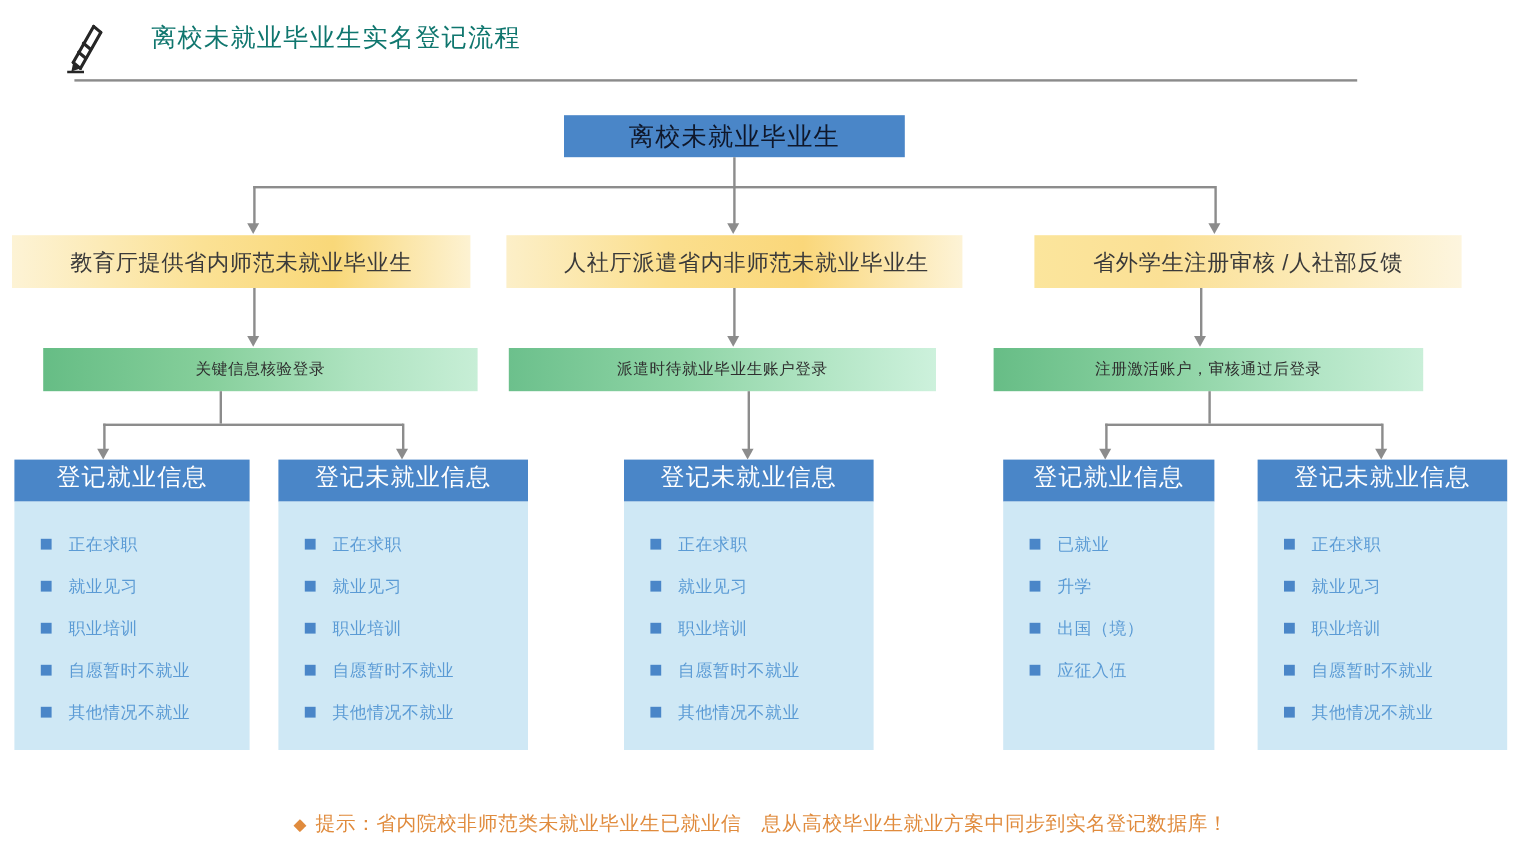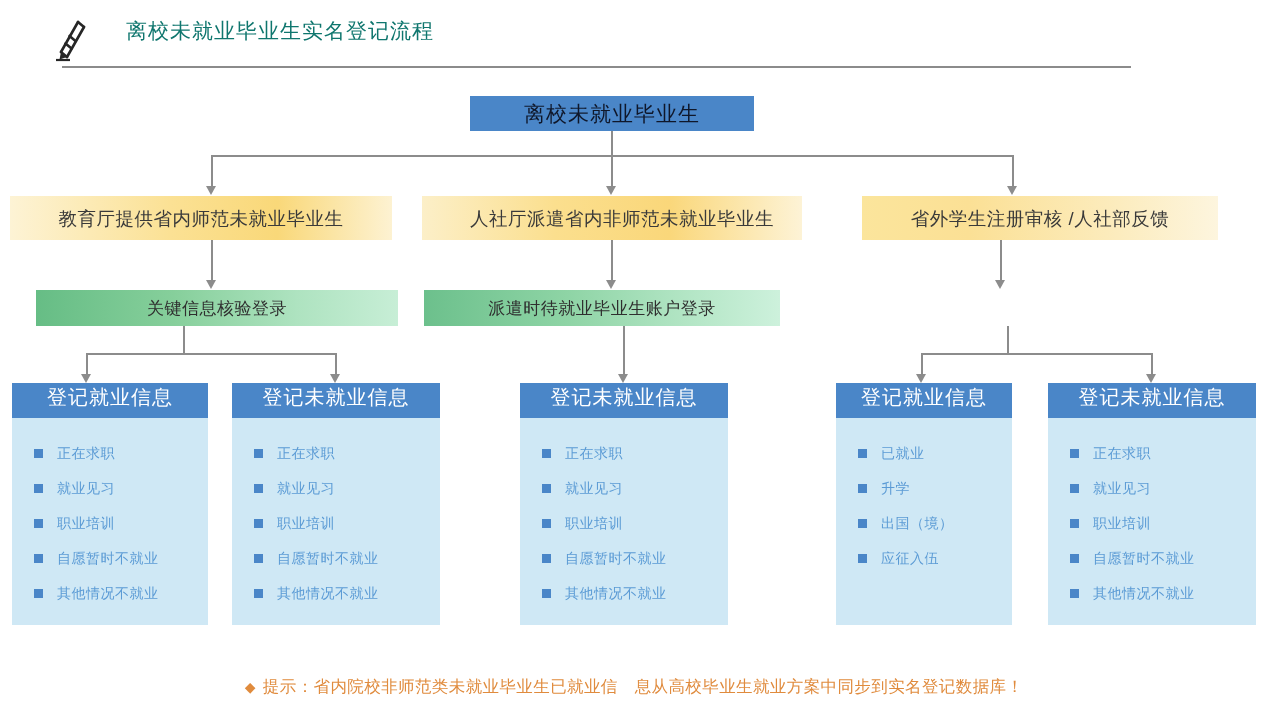--- a/index.html
+++ b/index.html
@@ -63,21 +63,21 @@
     color: #3a3a3a;
     font-size: 18.5px;
     letter-spacing: 0.5px;
   }
   .y1 { background: linear-gradient(90deg,#fdf3d5 0%,#fbe194 42%,#f9d879 70%,#fdf2d2 100%); }
   .y2 { background: linear-gradient(90deg,#fcefc8 0%,#fbdf8e 35%,#fad77a 65%,#fdf3d6 100%); }
   .y3 { background: linear-gradient(90deg,#fbe59c 0%,#fbe095 30%,#fcecbe 72%,#fdf5de 100%); margin-left: 30px; }
 
   .box-green {
     color: #2f2f2f;
-    font-size: 17px;
+    font-size: 13px;
     letter-spacing: 0.5px;
   }
   .g1 { background: linear-gradient(90deg,#66bd85 0%,#86cf9b 38%,#aee3c0 72%,#c7eed6 100%); }
   .g2 { background: linear-gradient(90deg,#6cc08c 0%,#8ed4a5 40%,#b4e6c6 75%,#cdf1dc 100%); }
   .g3 { background: linear-gradient(90deg,#67bd86 0%,#8bd2a2 40%,#b2e5c5 75%,#c9efd8 100%); }
 
   
   .card {
     position: absolute;
     box-sizing: border-box;
@@ -198,20 +198,23 @@
   <div class="arrow" style="left:606px; top:280px;"></div>
   <div class="ln vline" style="left:1000px; top:240px; height:41px;"></div>
   <div class="arrow" style="left:995px; top:280px;"></div>
 
   <div class="box box-green g1" style="left:36px; top:290px; width:362px; height:36px;">
     <span>关键信息核验登录</span>
   </div>
   <div class="box box-green g2" style="left:424px; top:290px; width:356px; height:36px;">
     <span>派遣时待就业毕业生账户登录</span>
   </div>
+  <div class="box box-green g3" style="left:828px; top:290px; width:358px; height:36px;">
+    <span>注册激活账户，审核通过后登录</span>
+  </div>
 
   <div class="ln vline" style="left:183px; top:326px; height:27px;"></div>
   <div class="ln hline" style="left:86px; top:353px; width:250px;"></div>
   <div class="ln vline" style="left:86px; top:353px; height:22px;"></div>
   <div class="arrow" style="left:81px; top:374px;"></div>
   <div class="ln vline" style="left:335px; top:353px; height:22px;"></div>
   <div class="arrow" style="left:330px; top:374px;"></div>
 
   <div class="ln vline" style="left:623px; top:326px; height:49px;"></div>
   <div class="arrow" style="left:618px; top:374px;"></div>

